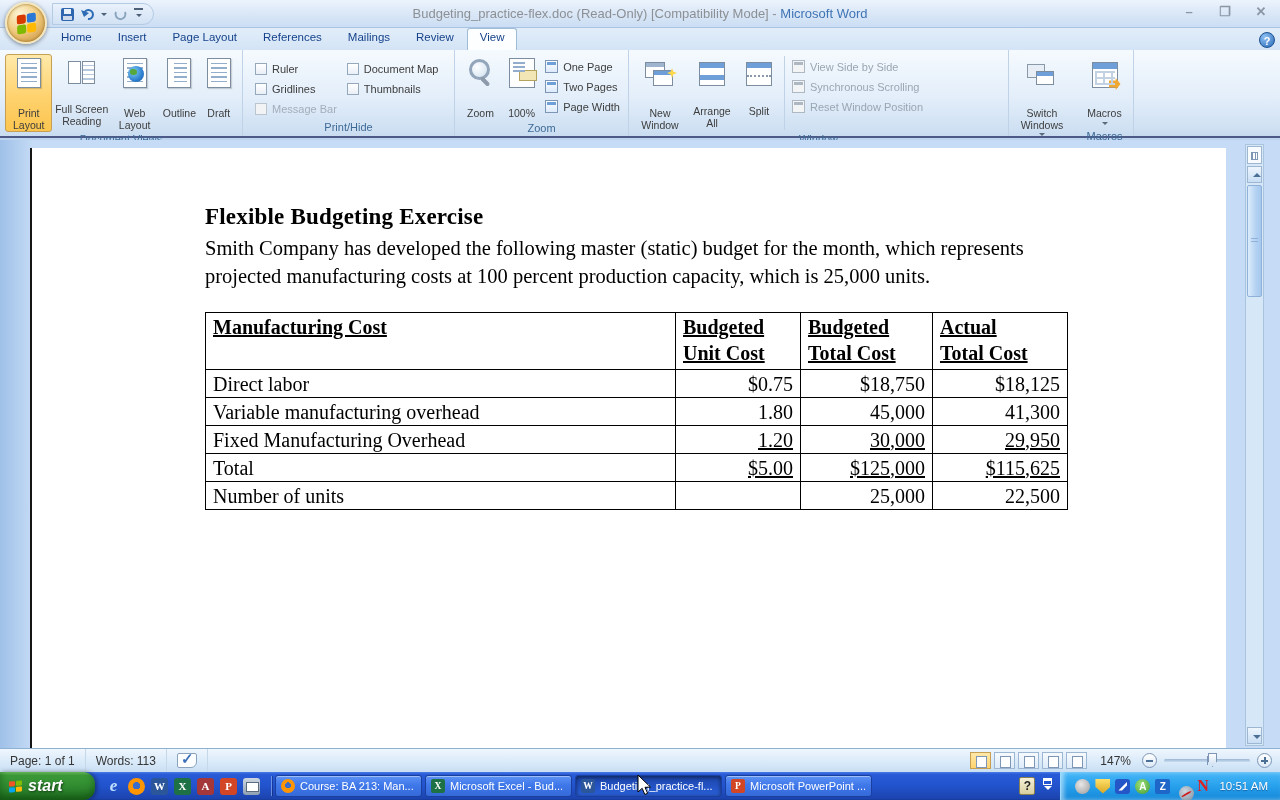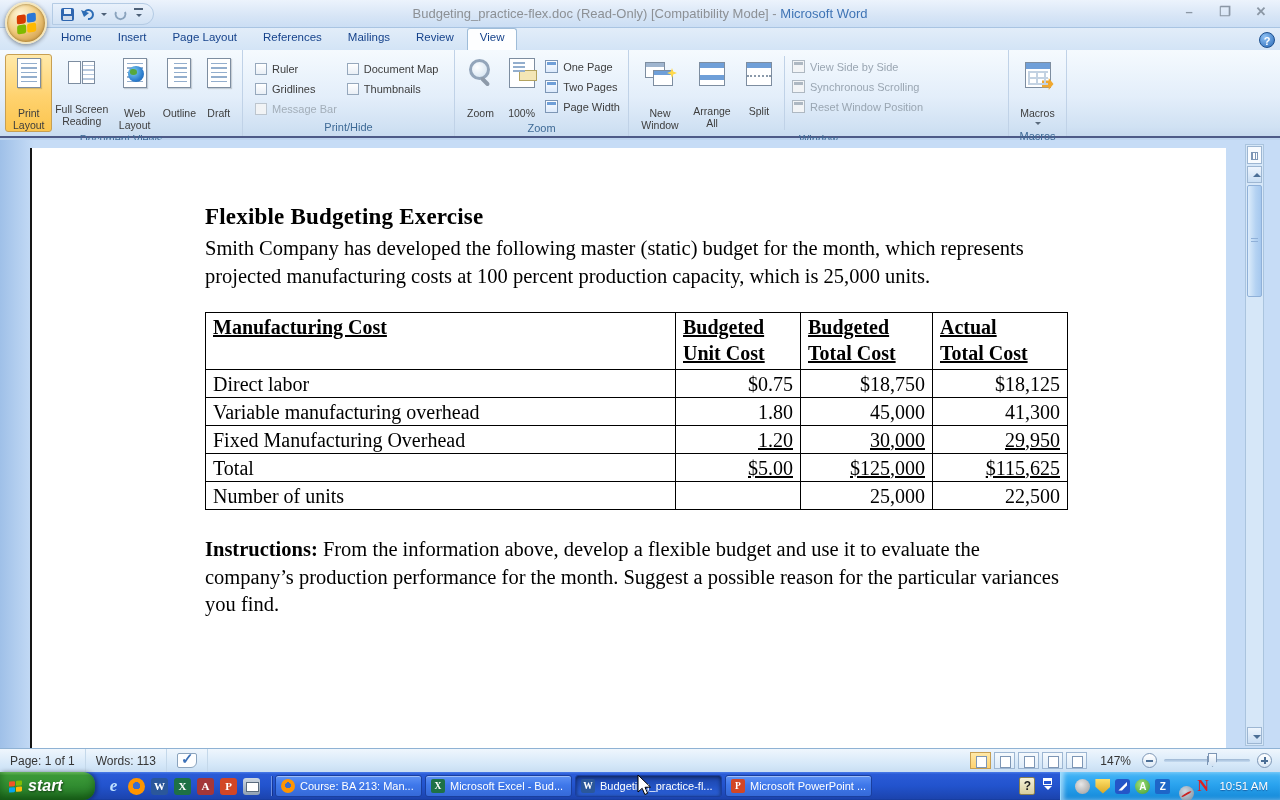--- a/index.html
+++ b/index.html
@@ -398,20 +398,33 @@
           </div>
         <div class="sitem dis">
             <span class="si gray"></span>
             <span>Reset Window Position</span>
           </div>
       </div>
     </div>
     <div class="rgl">Window</div>
   </div>
 
+  <div class="rgroup" style="width:66px; border-right:none; margin-right:1px">
+    <div class="rgc" style="justify-content:center">
+      <div class="bigbtn" style="width:60px">
+        <span class="i-switch">
+            <span class="w1"></span>
+            <span class="w2"></span>
+          </span>
+        <span class="lbl">Switch Windows</span>
+        <span class="caret"></span>
+      </div>
+    </div>
+    <div class="rgl"></div>
+  </div>
 
   <div class="rgroup" style="width:58px">
     <div class="rgc" style="justify-content:center">
       <div class="bigbtn" style="width:50px">
         <span class="i-macros">
             <span class="mk"></span>
           </span>
         <span class="lbl">Macros</span>
         <span class="caret"></span>
       </div>
@@ -471,23 +484,20 @@
         </tr>
         <tr>
           <td class="c1">Number of units</td>
           <td class="cn num"></td>
           <td class="cn3 num">25,000</td>
           <td class="cn4 num">22,500</td>
         </tr>
       </tbody>
         </table>
 
-      <div class="instructions">
-        <b>Instructions:</b><span> From the information above, develop a flexible budget and use it to evaluate the company’s production performance for the month. Suggest a possible reason for the particular variances you find.</span>
-      </div>
     </div>
   </div>
 
   <div class="vscroll">
     <div class="sc-rulerbtn"></div>
     <div class="sc-up"></div>
     <div class="sc-thumb"></div>
     <div class="sc-down"></div>
   </div>
 </div>

